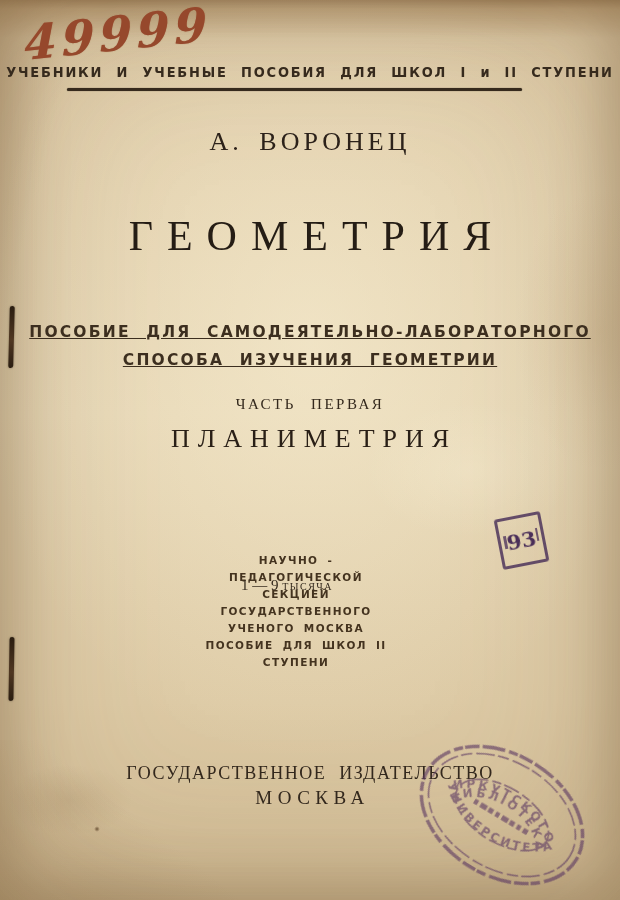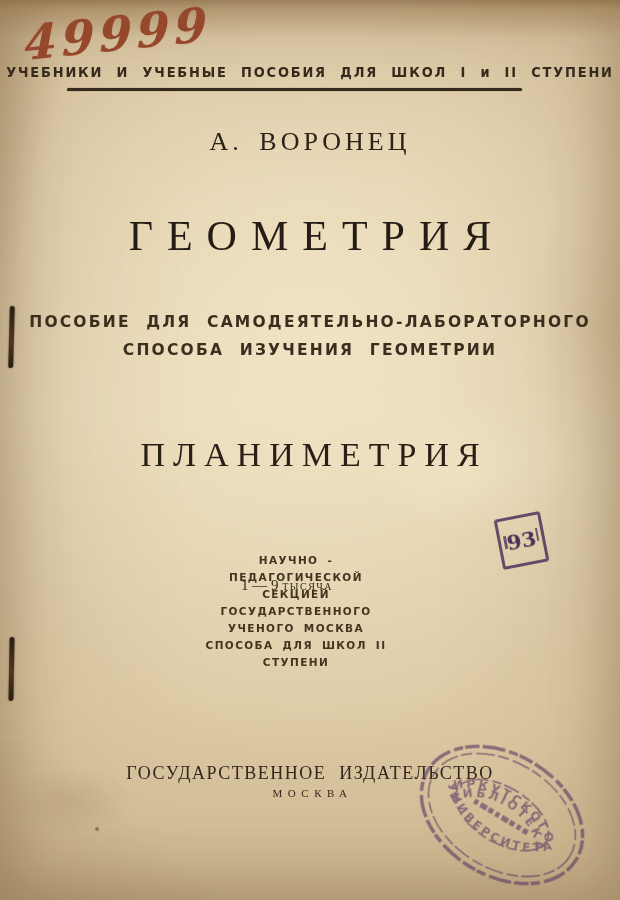--- a/index.html
+++ b/index.html
@@ -32,25 +32,25 @@
   }
   .banner{
     top:64px;font-family:"DejaVu Sans","Liberation Sans",sans-serif;font-weight:bold;
     font-size:13px;letter-spacing:1.8px;word-spacing:7px;color:#362a1d;
     transform:scaleY(1.12);
   }
   .banner-rule{top:88px;left:67px;width:455px;height:3.2px;background:#362a1d;border-radius:2px;box-shadow:0 0 1px rgba(54,42,29,.8);}
   .author{top:127px;font-size:26px;letter-spacing:4px;color:#2c221a;word-spacing:6px;}
   .title{top:212px;font-size:42px;letter-spacing:14px;text-indent:14px;color:#251d15;font-weight:normal;}
   .subtitle{
-    top:308px;font-family:"DejaVu Sans","Liberation Sans",sans-serif;font-weight:bold;
-    font-size:15.5px;letter-spacing:2.2px;word-spacing:8px;color:#3c2e1f;line-height:28px;
+    top:318px;font-family:"DejaVu Sans","Liberation Sans",sans-serif;font-weight:bold;
+    font-size:15.5px;letter-spacing:2.2px;word-spacing:8px;color:#3c2e1f;line-height:28px;text-decoration:underline;
   }
   .part-label{top:396px;font-size:15px;letter-spacing:2.5px;word-spacing:9px;color:#33281c;}
-  .part-title{top:424px;font-size:34px;letter-spacing:8px;text-indent:8px;color:#291f16;margin-top:12px;}
+  .part-title{top:424px;font-size:26px;letter-spacing:8px;text-indent:8px;color:#291f16;}
   .approval{
     top:505px;left:196px;width:200px;text-align:center;
     font-family:"DejaVu Sans","Liberation Sans",sans-serif;font-weight:bold;
     font-size:10.5px;letter-spacing:1.4px;word-spacing:4px;line-height:17px;color:#453категория;
     color:#44331f;
     margin-top:47px;
   }
   .run{top:577px;left:0;right:46px;text-align:center;font-size:15px;color:#33281c;}
   .run .run-word{font-size:10px;letter-spacing:1.5px;margin-top:8px;}
 
@@ -64,21 +64,21 @@
     transform:rotate(-11deg);
     display:flex;align-items:center;justify-content:center;
     filter:blur(.3px);
   }
   .stamp93 .num{font-family:"DejaVu Serif",serif;font-weight:bold;font-size:21px;color:#4a2e59;letter-spacing:0;}
   .stamp93 .tick{position:absolute;width:2.5px;height:13px;background:rgba(72,46,88,.75);}
   .stamp93 .tick.l{left:3px;top:15px;}
   .stamp93 .tick.r{right:3px;top:13px;}
 
   .publisher{top:763px;font-size:18px;letter-spacing:1.5px;word-spacing:7px;color:#33281d;}
-  .city{top:787px;font-size:11px;letter-spacing:5.5px;text-indent:5px;color:#33281d;}
+  .city{top:787px;font-size:19px;letter-spacing:5.5px;text-indent:5px;color:#33281d;}
 
   .ovalstamp{
     left:404px;top:733px;width:196px;height:164px;overflow:visible;
     transform:rotate(31deg);opacity:.62;filter:blur(.55px);
   }
   .ovalstamp ellipse, .ovalstamp path.mid{stroke:#5d3a63;}
   .ovalstamp text{font-family:"DejaVu Sans",sans-serif;font-weight:bold;font-size:11.5px;letter-spacing:2.6px;fill:#5d3a63;}
 </style>
 </head>
 <body>
@@ -92,26 +92,27 @@
 
   <div class="abs ctr author">А. ВОРОНЕЦ</div>
 
   <div class="abs ctr title">ГЕОМЕТРИЯ</div>
 
   <div class="abs ctr subtitle">
     <div>ПОСОБИЕ ДЛЯ САМОДЕЯТЕЛЬНО-ЛАБОРАТОРНОГО</div>
     <div>СПОСОБА ИЗУЧЕНИЯ ГЕОМЕТРИИ</div>
   </div>
 
+  <div class="abs ctr part-label">ЧАСТЬ ПЕРВАЯ</div>
   <div class="abs ctr part-title">ПЛАНИМЕТРИЯ</div>
 
   <div class="abs approval">
     <div>НАУЧНО - ПЕДАГОГИЧЕСКОЙ СЕКЦИЕЙ</div>
     <div>ГОСУДАРСТВЕННОГО УЧЕНОГО МОСКВА</div>
-    <div>СПОСОБА ДЛЯ ШКОЛ II СТУПЕНИ</div>
+    <div>ПОСОБИЕ ДЛЯ ШКОЛ II СТУПЕНИ</div>
   </div>
 
   <div class="abs run">
     <span>1 — 9</span>
     <span class="run-word">ТЫСЯЧА</span>
   </div>
 
   <div class="abs stamp93">
     <span class="tick l"></span>
     <span class="num">93</span>

